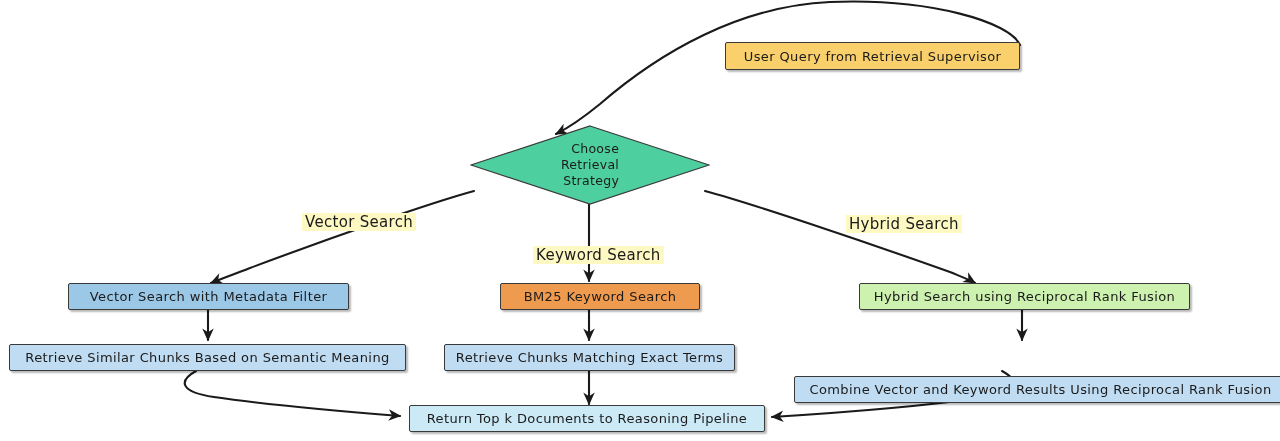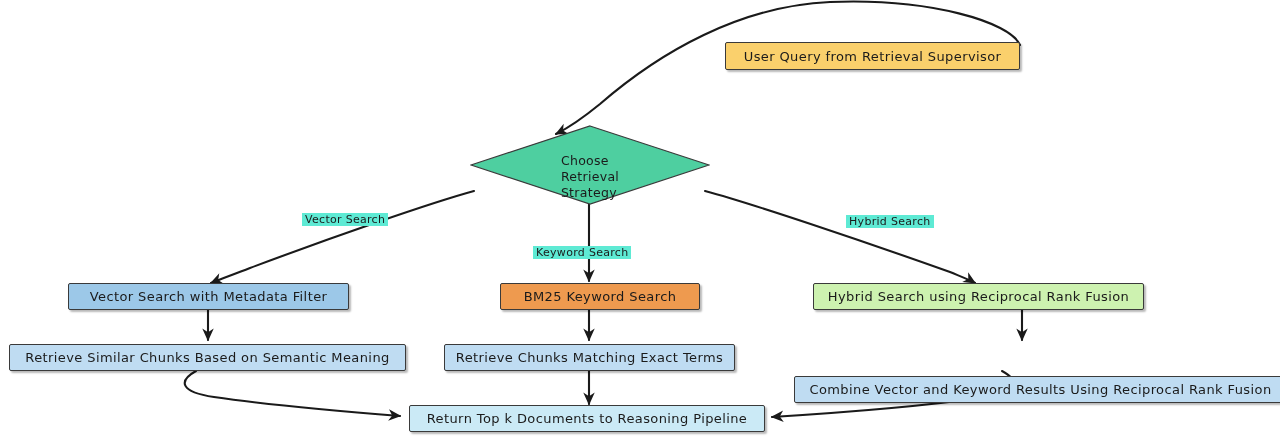--- a/index.html
+++ b/index.html
@@ -44,41 +44,41 @@
     padding: 0 10px;
     white-space: nowrap;
   }
   .diamond-wrap {
     position: absolute;
     z-index: 3;
   }
   .diamond-label {
     position: absolute;
     left: 0;
-    top: 12px;
+    top: 0;
     width: 100%;
     height: 100%;
     display: flex;
     align-items: center;
     justify-content: center;
-    text-align: left;
+    text-align: right;
     font-family: "DejaVu Sans", sans-serif;
     font-size: 12.5px;
     line-height: 16px;
     color: #1b1b1b;
     letter-spacing: 0.3px;
     pointer-events: none;
   }
   .edge-label {
     position: absolute;
     font-family: "DejaVu Sans", sans-serif;
-    font-size: 11px;
+    font-size: 15px;
     color: #1b1b1b;
     letter-spacing: 0.3px;
-    background: #5eead4;
+    background: #fef9c3;
     padding: 0 3px;
     white-space: nowrap;
     z-index: 4;
   }
 </style>
 </head>
 <body>
 
 <div id="canvas">
 
@@ -134,21 +134,21 @@
   <div class="edge-label" style="left:846px; top:215px;text-align:center;">Hybrid Search</div>
 
   <div class="node box" style="left:68px; top:283px; width:281px; height:27px; background:#9CC8E8;">
     <span>Vector Search with Metadata Filter</span>
   </div>
 
   <div class="node box" style="left:500px; top:283px; width:200px; height:27px; background:#EE9A4F;">
     <span>BM25 Keyword Search</span>
   </div>
 
-  <div class="node box" style="left:813px; top:283px; width:331px; height:27px; background:#CDF2B0;">
+  <div class="node box" style="left:859px; top:283px; width:331px; height:27px; background:#CDF2B0;">
     <span>Hybrid Search using Reciprocal Rank Fusion</span>
   </div>
 
   <div class="node box" style="left:444px; top:344px; width:291px; height:27px; background:#BFDCF2;">
     <span>Retrieve Chunks Matching Exact Terms</span>
   </div>
 
   <div class="node box" style="left:9px; top:344px; width:397px; height:27px; background:#BFDCF2;">
     <span>Retrieve Similar Chunks Based on Semantic Meaning</span>
   </div>

